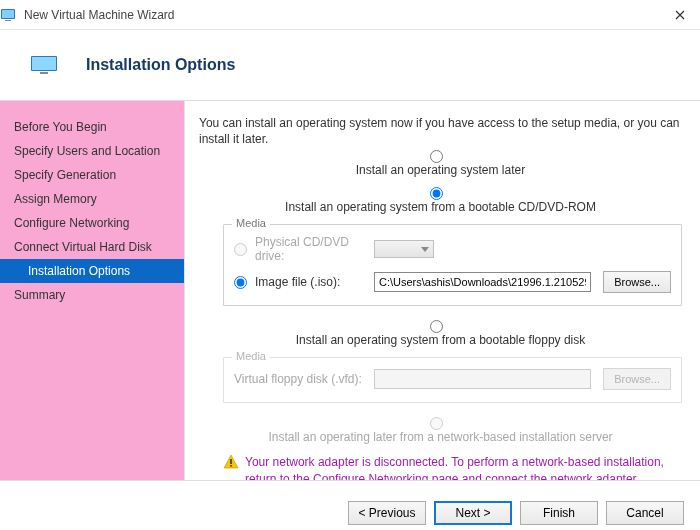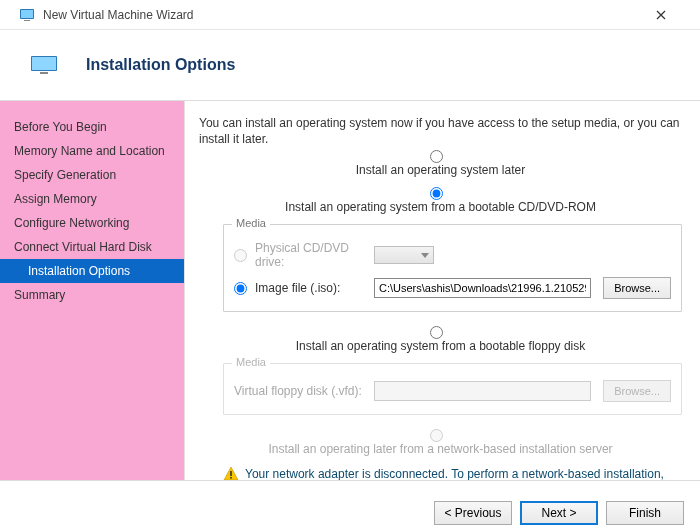--- a/index.html
+++ b/index.html
@@ -1,55 +1,55 @@
 <!DOCTYPE html>
 <html><head>
 <meta charset="utf-8">
 <style>
 * { box-sizing: border-box; margin: 0; padding: 0; }
 body { font-family: 'Segoe UI', Tahoma, sans-serif; font-size: 12px; background: #fff; width: 700px; height: 530px; overflow: hidden; }
 
-.titlebar { height: 30px; display: flex; align-items: center; padding: 0 19px; border-bottom: 1px solid #e5e5e5; }
+.titlebar { height: 30px; display: flex; align-items: center; padding: 0 0; border-bottom: 1px solid #e5e5e5; }
 .titlebar .ticon { width: 16px; height: 16px; margin-right: 8px; }
 .titlebar .title { color: #444; font-size: 12px; flex: 1; }
 .titlebar .close { width: 40px; height: 28px; display: flex; align-items: center; justify-content: center; color: #555; }
 
 .header { height: 70px; display: flex; align-items: center; padding: 0 20px 0 30px; }
 .header .hicon { width: 28px; height: 20px; margin-right: 28px; }
 .header .htitle { color: #173a67; font-size: 16px; font-weight: 600; }
 
 .body { display: flex; height: 380px; border-top: 1px solid #ddd; }
 .sidebar { width: 185px; background: #f9a8d4; padding: 14px 0; border-right: 1px solid #e2e2e2; }
 .sidebar .item { padding: 5px 14px; color: #333; font-size: 12px; cursor: pointer; }
 .sidebar .item.active { background: #0b68c6; color: #fff; padding-left: 28px; }
 
 .main { flex: 1; padding: 14px 18px 10px 14px; overflow: hidden; color: #333; }
 .intro { margin-bottom: 3px; line-height: 1.35; }
 
 .radio-row { display: flex; align-items: center; margin-bottom: 10px; flex-direction: column; }
 .radio-row.disabled { color: #a9a9a9; }
 input[type=radio] { width: 13px; height: 13px; margin-right: 8px; }
 
-.groupbox { border: 1px solid #d0d0d0; border-radius: 1px; padding: 16px 10px 12px 10px; margin: 4px 0 14px 24px; position: relative; }
+.groupbox { border: 1px solid #d0d0d0; border-radius: 1px; padding: 10px 10px 12px 10px; margin: 4px 0 14px 24px; position: relative; }
 .groupbox .legend { position: absolute; top: -8px; left: 8px; background: #fff; padding: 0 4px; font-size: 11px; color: #777; }
 .groupbox.disabled .legend { color: #b5b5b5; }
 .groupbox.disabled { border-color: #e0e0e0; }
 
 .media-row { display: flex; align-items: center; margin-bottom: 8px; }
 .media-row:last-child { margin-bottom: 0; }
 .media-row .lbl { flex: 0 0 140px; display: flex; align-items: center; }
 .media-row .dis { color: #a9a9a9; }
 .selectbox { width: 60px; height: 18px; background: linear-gradient(#f3f3f3,#e4e4e4); border: 1px solid #bfbfbf; position: relative; }
 .selectbox::after { content: ""; position: absolute; right: 4px; top: 6px; border-left: 4px solid transparent; border-right: 4px solid transparent; border-top: 5px solid #888; }
 .textinp { flex: 1; height: 20px; border: 1px solid #888; padding: 0 4px; font-size: 11px; background: #fff; min-width: 0; }
 .textinp.disabled { border-color: #ccc; background: #f5f5f5; }
 .btn-sm { height: 22px; padding: 0 10px; margin-left: 12px; font-size: 11px; border: 1px solid #aaa; background: linear-gradient(#f7f7f7,#e9e9e9); cursor: pointer; }
 .btn-sm.disabled { color: #b5b5b5; border-color: #d6d6d6; background: #f2f2f2; }
 
-.warn-row { display: flex; align-items: flex-start; margin: 6px 0 0 24px; gap: 6px; color: #0c4a6e; }
+.warn-row { display: flex; align-items: flex-start; margin: 6px 0 0 24px; gap: 6px; color: #a21caf; }
 .warn-icon { flex: 0 0 16px; height: 16px; }
 
 .footer { height: 64px; border-top: 1px solid #ddd; display: flex; align-items: center; justify-content: flex-end; padding: 0 16px; gap: 8px; }
 .btn { width: 78px; height: 24px; font-size: 12px; border: 1px solid #aaa; background: linear-gradient(#f7f7f7,#e9e9e9); cursor: pointer; }
 .btn.primary { border: 2px solid #1079d6; }
 </style>
 </head>
 <body>
 
 <div class="titlebar">
@@ -75,21 +75,21 @@
         <rect x="2" y="2" width="24" height="13" fill="#8ed5ff"></rect>
         <rect x="10" y="17" width="8" height="2" fill="#888"></rect>
       </svg>
   </span>
   <span class="htitle">Installation Options</span>
 </div>
 
 <div class="body">
   <div class="sidebar">
     <div class="item">Before You Begin</div>
-    <div class="item">Memory Name and Location</div>
+    <div class="item">Specify Users and Location</div>
     <div class="item">Specify Generation</div>
     <div class="item">Assign Memory</div>
     <div class="item">Configure Networking</div>
     <div class="item">Connect Virtual Hard Disk</div>
     <div class="item active">Installation Options</div>
     <div class="item">Summary</div>
   </div>
 
   <div class="main">
     <div class="intro">You can install an operating system now if you have access to the setup media, or you can install it later.</div>
@@ -151,13 +151,14 @@
       </span>
       <span style="line-height:1.35;">Your network adapter is disconnected. To perform a network-based installation, return to the Configure Networking page and connect the network adapter.</span>
     </div>
   </div>
 </div>
 
 <div class="footer">
   <button class="btn">&lt; Previous</button>
   <button class="btn primary">Next &gt;</button>
   <button class="btn">Finish</button>
+  <button class="btn">Cancel</button>
 </div>
 
 </body></html>

